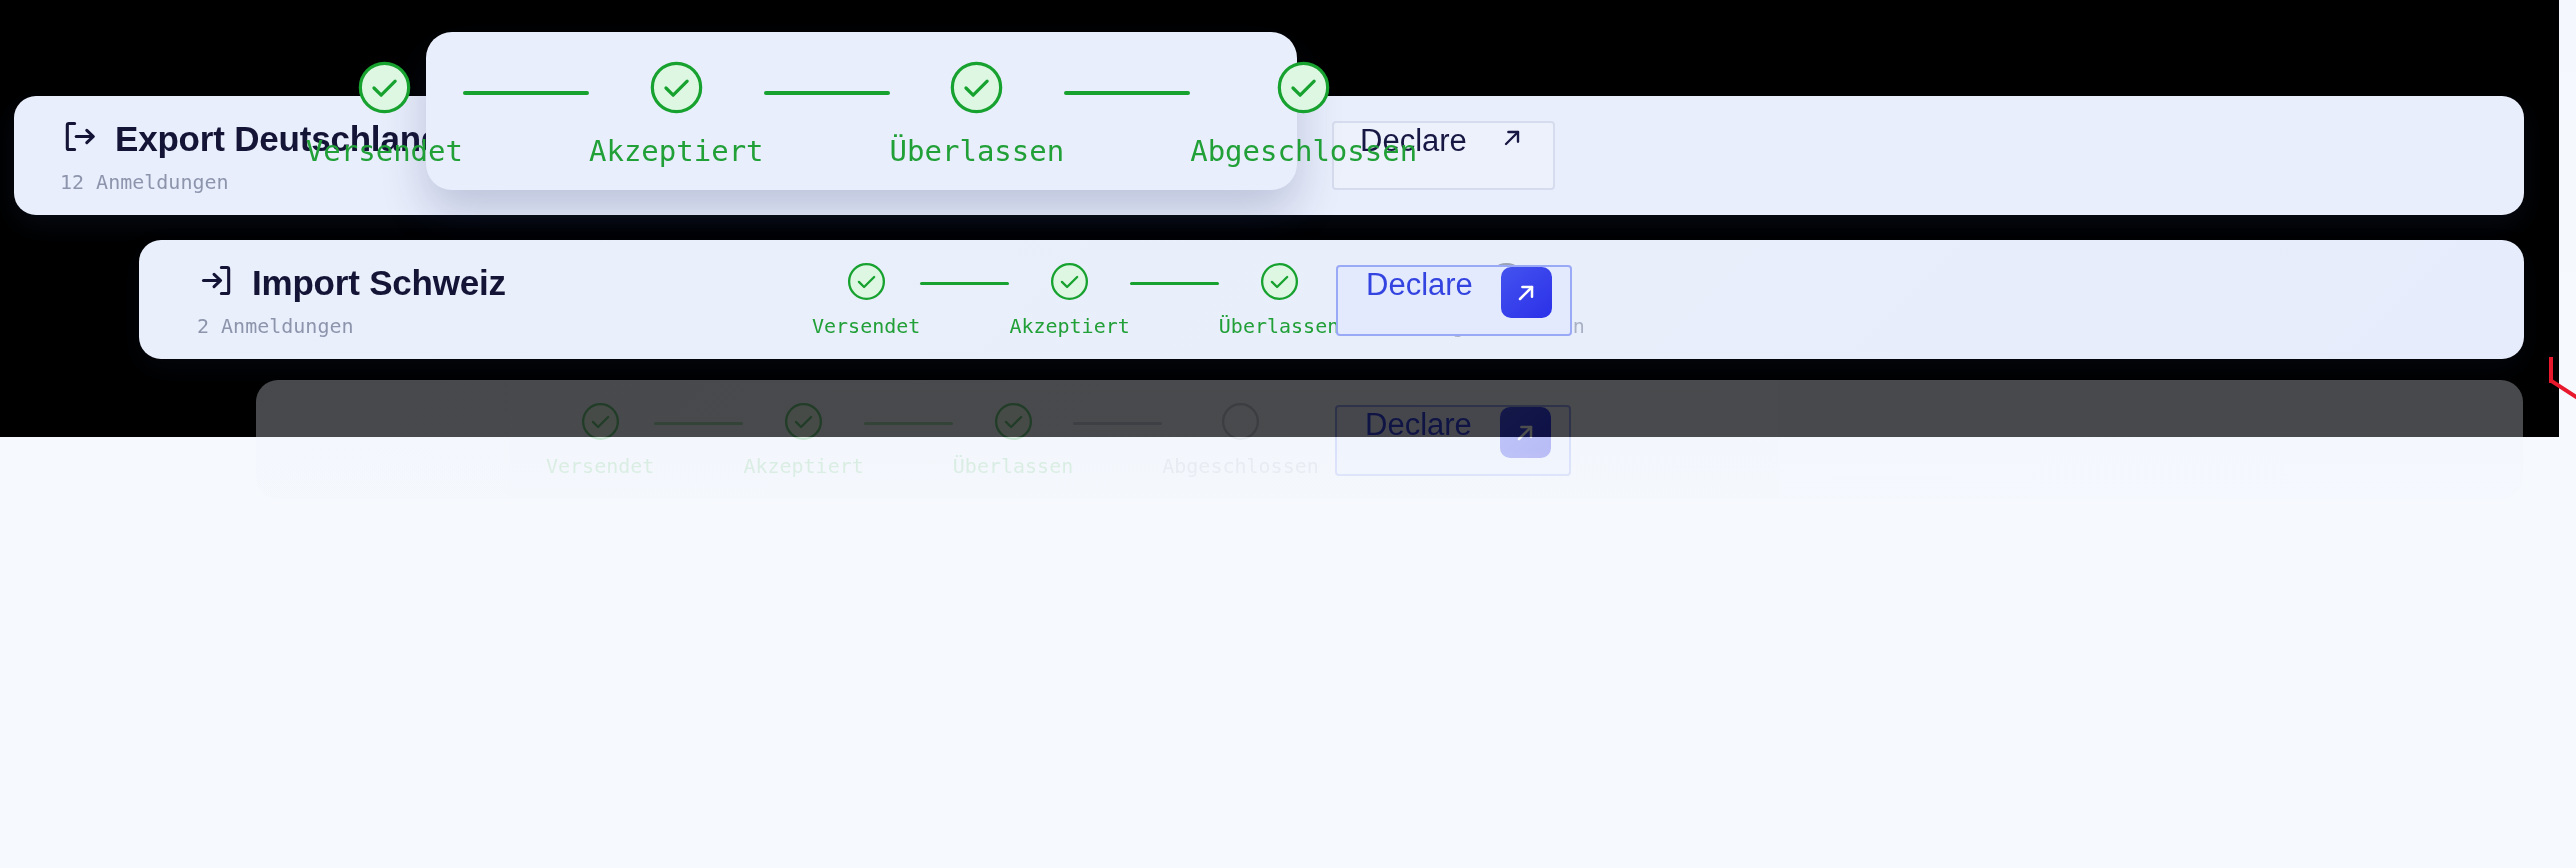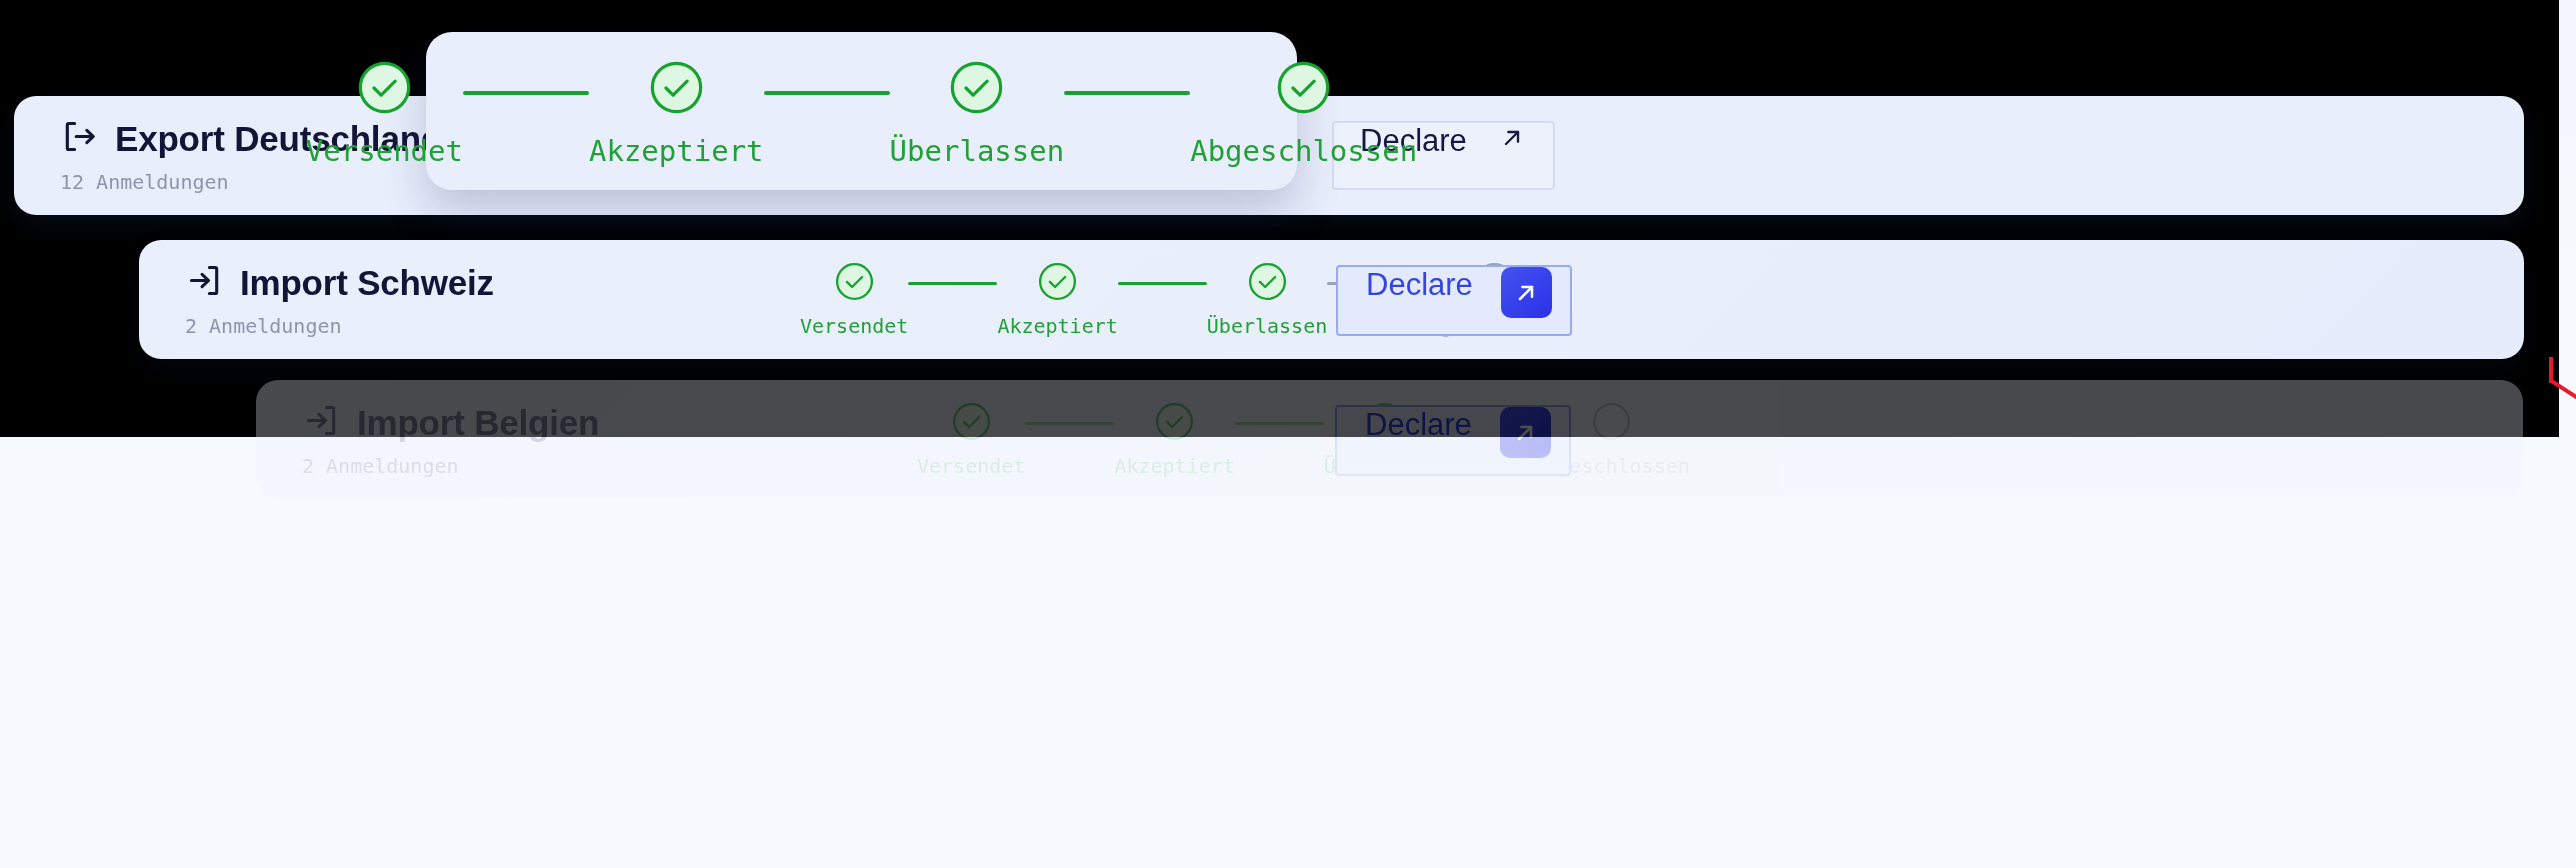--- a/index.html
+++ b/index.html
@@ -47,20 +47,21 @@
   #card-export {
     left:14px; top:96px; width:2510px; height:119px;
     background:#e9eefc;
     box-shadow:0 10px 26px rgba(40,60,120,.16);
   }
   
   #card-import-ch {
     left:139px; top:240px; width:2385px; height:119px;
     background:linear-gradient(135deg,#eaeffc 0%,#e9eefb 60%,#e6ecfb 100%);
     box-shadow:0 10px 26px rgba(40,60,120,.10);
+    padding-left:12px;
   }
   
   #card-import-be {
     left:256px; top:380px; width:2267px; height:119px;
     background:linear-gradient(135deg,#eef2fc 0%,#f0f4fd 100%);
     opacity:.30;
   }
 
   
   .card-lead { display:flex; flex-direction:column; justify-content:center; }
@@ -324,33 +325,20 @@
         <svg width="30" height="30" viewBox="0 0 24 24" fill="none" stroke="#ffffff" stroke-width="2" stroke-linecap="round" stroke-linejoin="round">
           <path d="M7.2 16.8 16.8 7.2"></path>
             <path d="M9.1 7.2h7.7v7.7"></path>
         </svg>
       </span>
     </div>
   </div>
 
   <div class="card" id="card-import-be">
 
-    <div class="card-lead" style="margin-left:46px;width:325px;">
-      <div class="lead-row">
-        <span class="route-icon">
-          <svg width="39" height="39" viewBox="0 0 24 24" fill="none" stroke="#7d86a5" stroke-width="1.9" stroke-linecap="round" stroke-linejoin="round">
-            <path d="M15 4h3.5a1 1 0 0 1 1 1v14a1 1 0 0 1-1 1H15"></path>
-            <path d="M4 12h10"></path>
-              <path d="M10.5 8.2 14.5 12l-4 3.8"></path>
-          </svg>
-        </span>
-        <span class="card-title" style="color:#7d86a5;">Import Belgien</span>
-      </div>
-      <div class="card-sub">2 Anmeldungen</div>
-    </div>
 
     <div class="stepper stepper-inline" style="margin-left:290px;">
       <div class="step done">
         <span class="step-node">
           <svg width="41" height="41" viewBox="0 0 46 46">
             <circle cx="23" cy="23" r="19.5" fill="#e6f8ea" stroke="#6fc683" stroke-width="2.6"></circle>
             <path d="M14.5 23.4 20.3 29.2 31.6 17.9" fill="none" stroke="#6fc683" stroke-width="2.6" stroke-linecap="round" stroke-linejoin="round"></path>
           </svg>
         </span>
         <span class="step-label" style="color:#8fd0a0;">Versendet</span>

